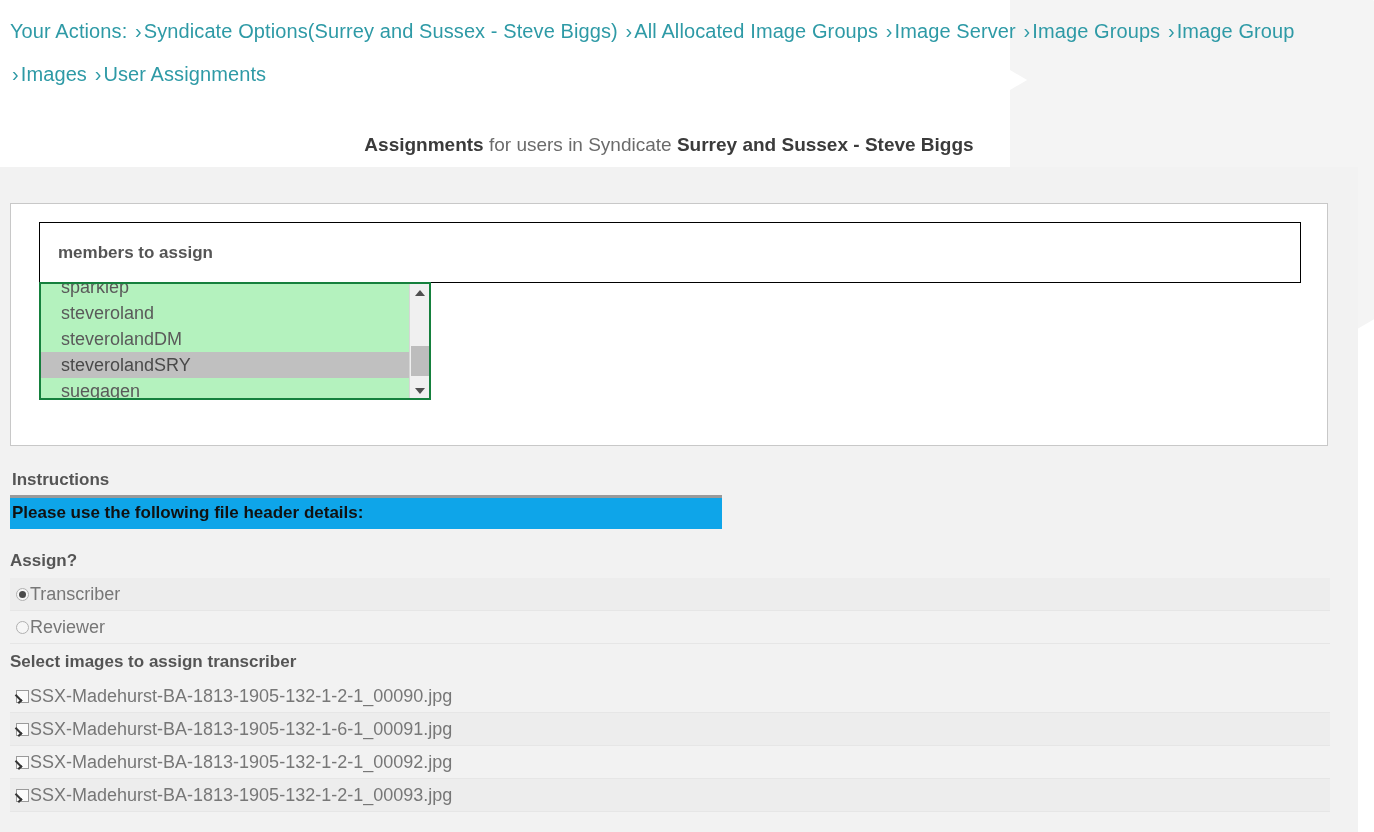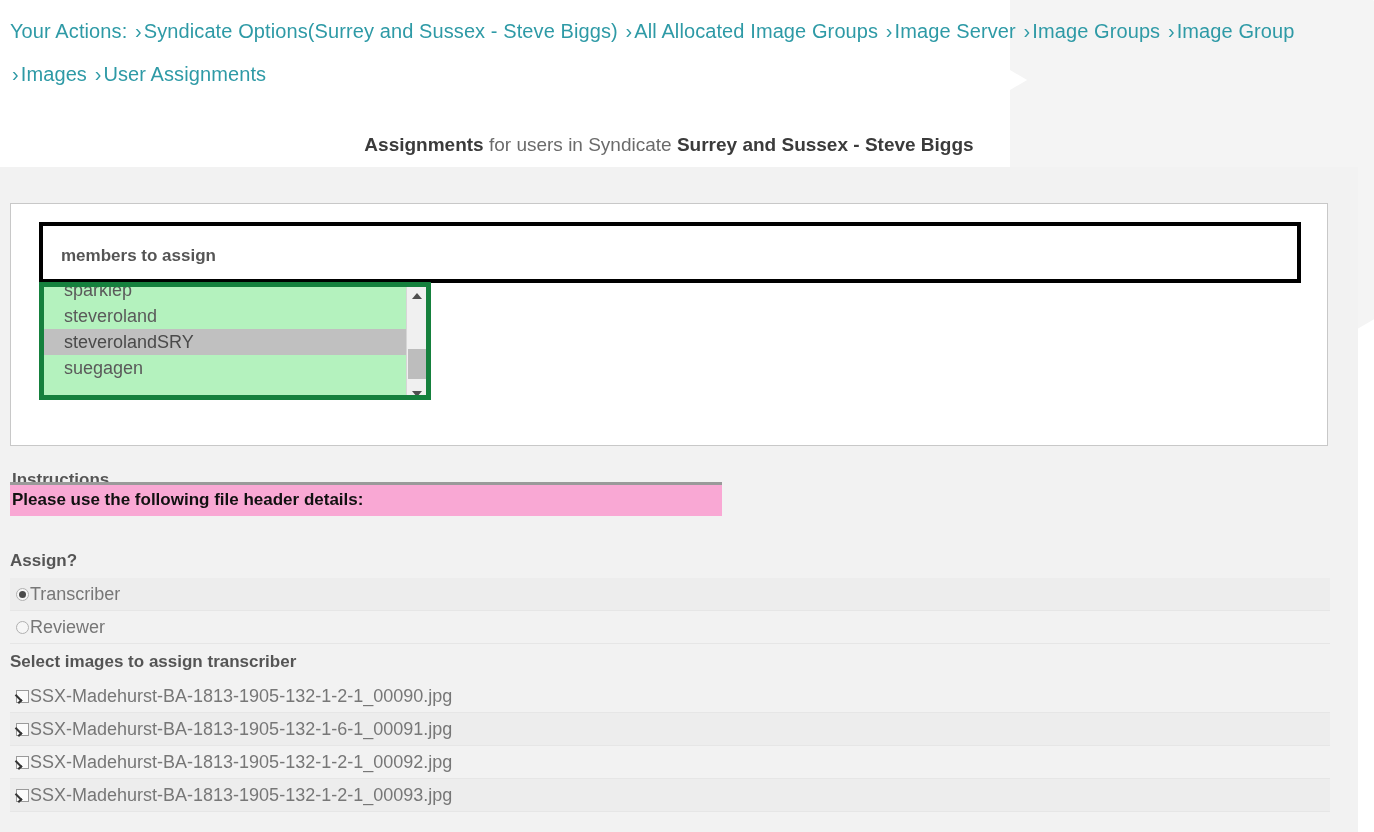--- a/index.html
+++ b/index.html
@@ -80,42 +80,42 @@
     border: 1px solid #c8c8c8;
     box-sizing: border-box;
   }
 
   #members-header-box {
     position: absolute;
     left: 28px;
     top: 18px;
     width: 1262px;
     height: 61px;
-    border: 4px solid #000000;
+    border: 1px solid #000000;
     background: #ffffff;
     box-sizing: border-box;
   }
   #members-header-label {
     position: absolute;
     left: 18px;
     top: 20px;
     font-size: 17px;
     font-weight: bold;
     color: #555555;
   }
 
   
   #members-select {
     position: absolute;
     left: 28px;
     top: 78px;
     width: 392px;
     height: 118px;
     background: #b4f2be;
-    border: 5px solid #15803d;
+    border: 2px solid #15803d;
     box-sizing: border-box;
     overflow: hidden;
   }
   #members-options {
     position: absolute;
     left: 0;
     top: -10px;
     width: 372px;
   }
   .member-option {
@@ -174,24 +174,24 @@
     position: absolute;
     left: 12px;
     top: 303px;
     font-size: 17px;
     font-weight: bold;
     color: #555555;
   }
   #instructions-box {
     position: absolute;
     left: 10px;
-    top: 315px;
+    top: 328px;
     width: 712px;
     height: 34px;
-    background: #f9a8d4;
+    background: #0ea5e9;
     border-top: 3px solid #9a9a9a;
     box-sizing: border-box;
     overflow: hidden;
   }
   #instructions-text {
     position: absolute;
     left: 2px;
     top: 5px;
     font-size: 17px;
     font-weight: bold;
@@ -328,20 +328,21 @@
     <div id="assign-panel">
 
       <div id="members-header-box">
         <div id="members-header-label">members to assign</div>
       </div>
 
       <div id="members-select">
         <div id="members-options">
           <div class="member-option">sparklep</div>
           <div class="member-option">steveroland</div>
+          <div class="member-option">steverolandDM</div>
           <div class="member-option selected">steverolandSRY</div>
           <div class="member-option">suegagen</div>
         </div>
         <div id="members-scrollbar">
           <div class="sb-arrow up">
               <i></i>
             </div>
           <div id="sb-thumb"></div>
           <div class="sb-arrow down">
               <i></i>

